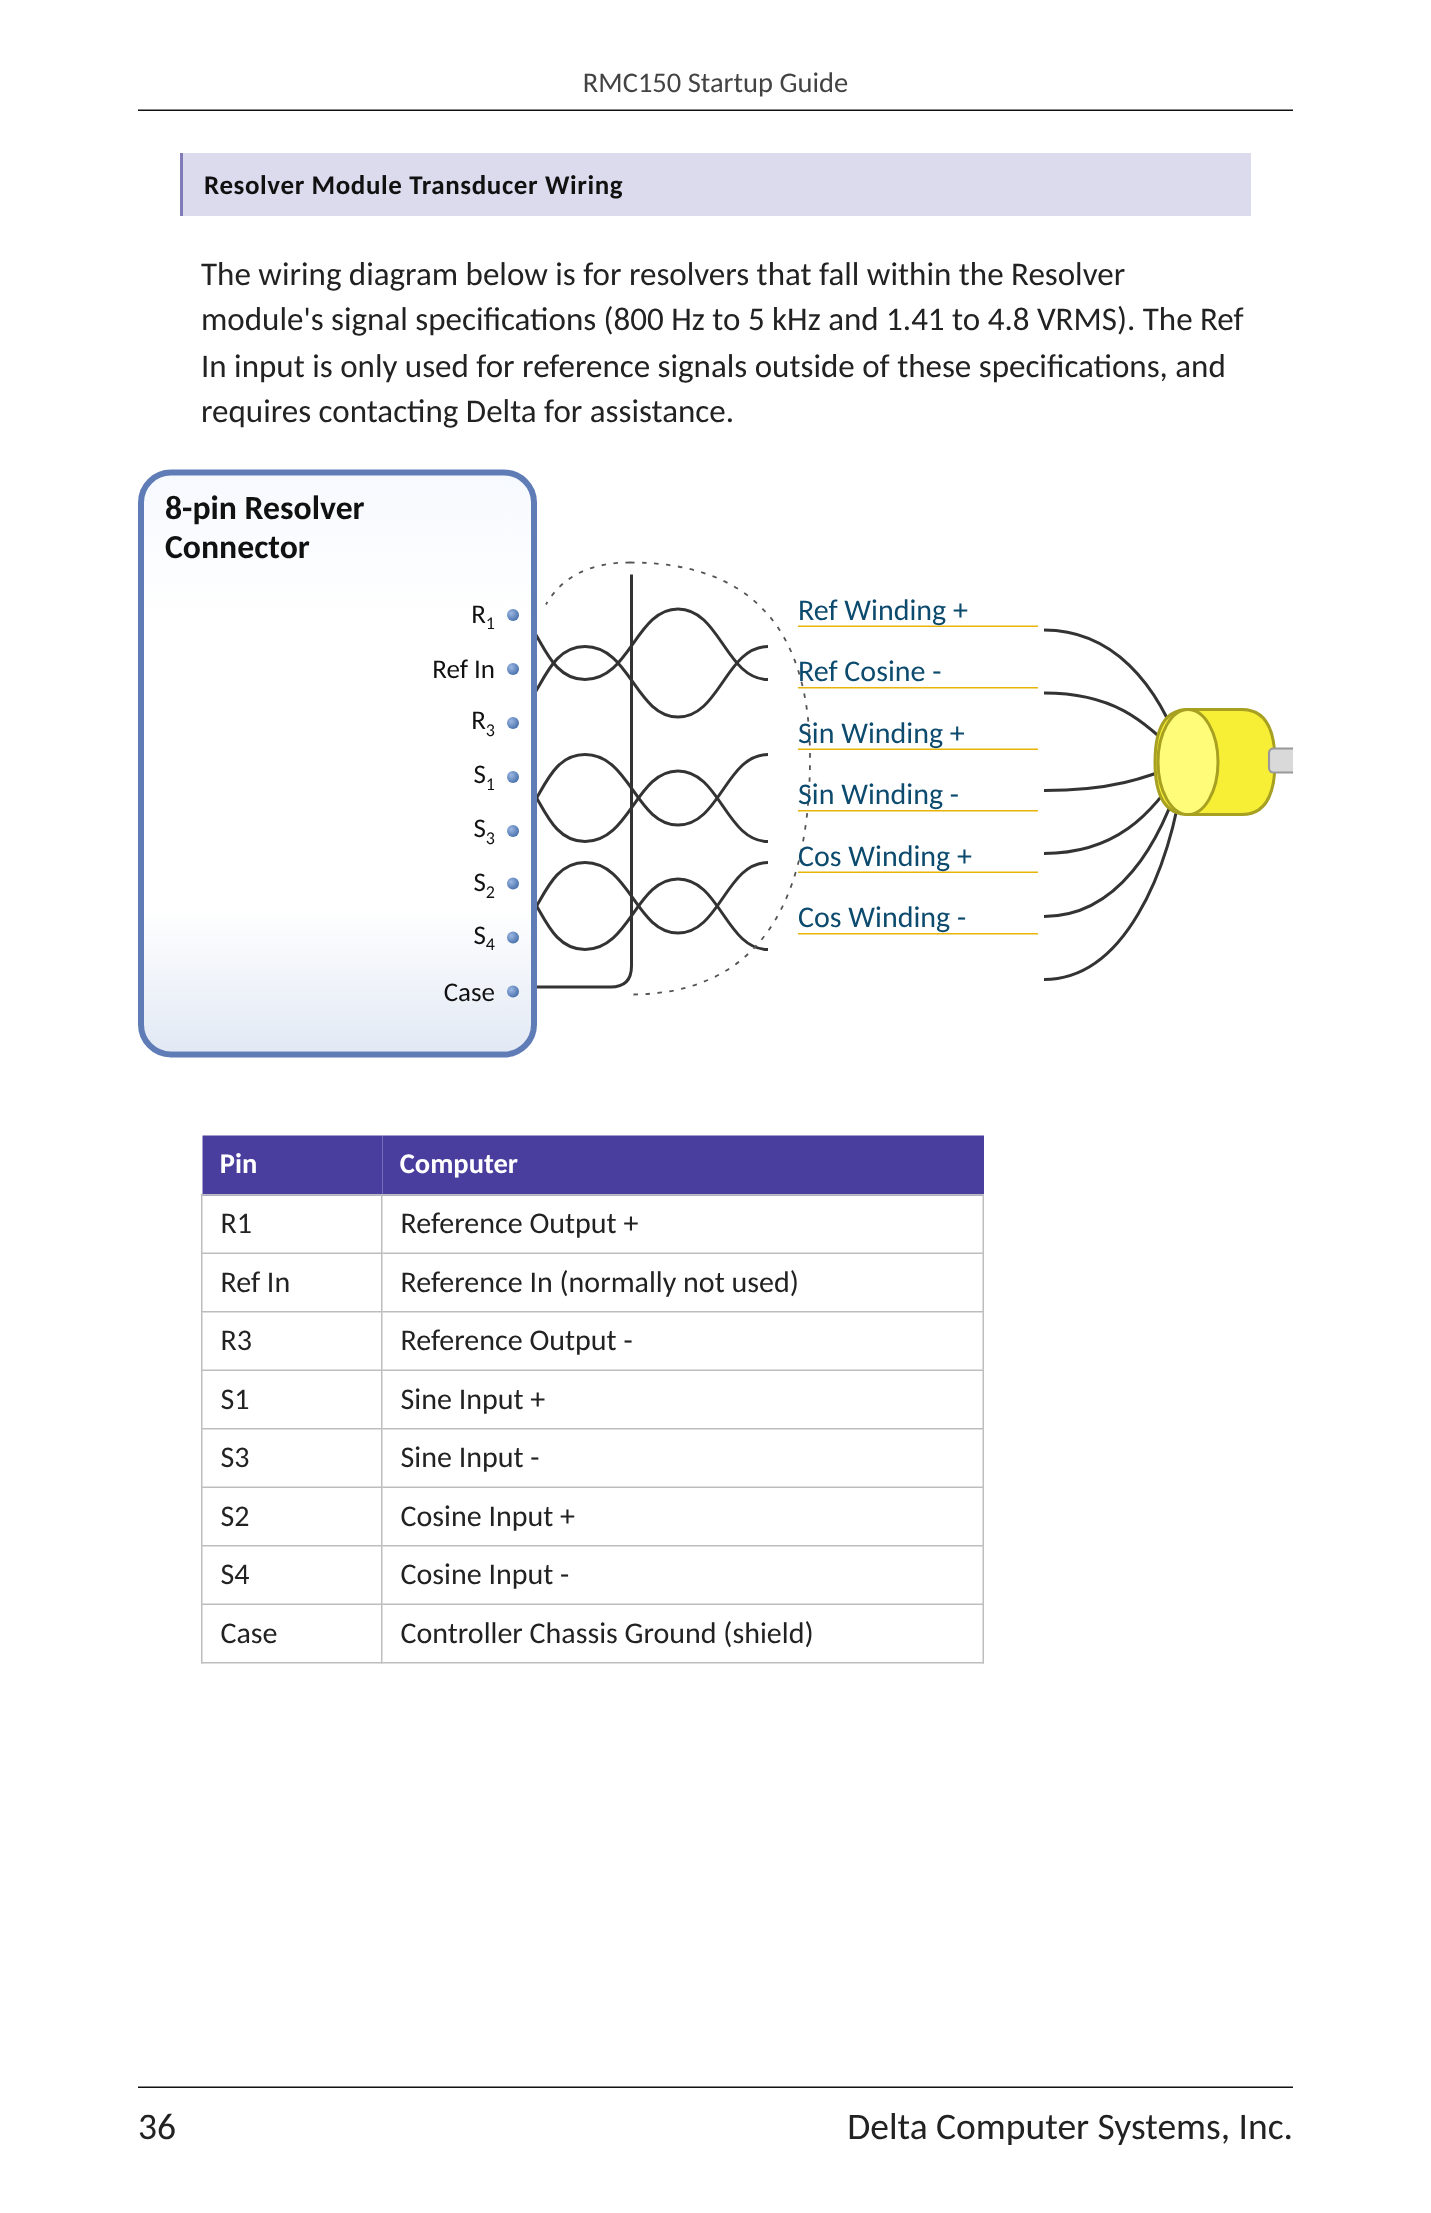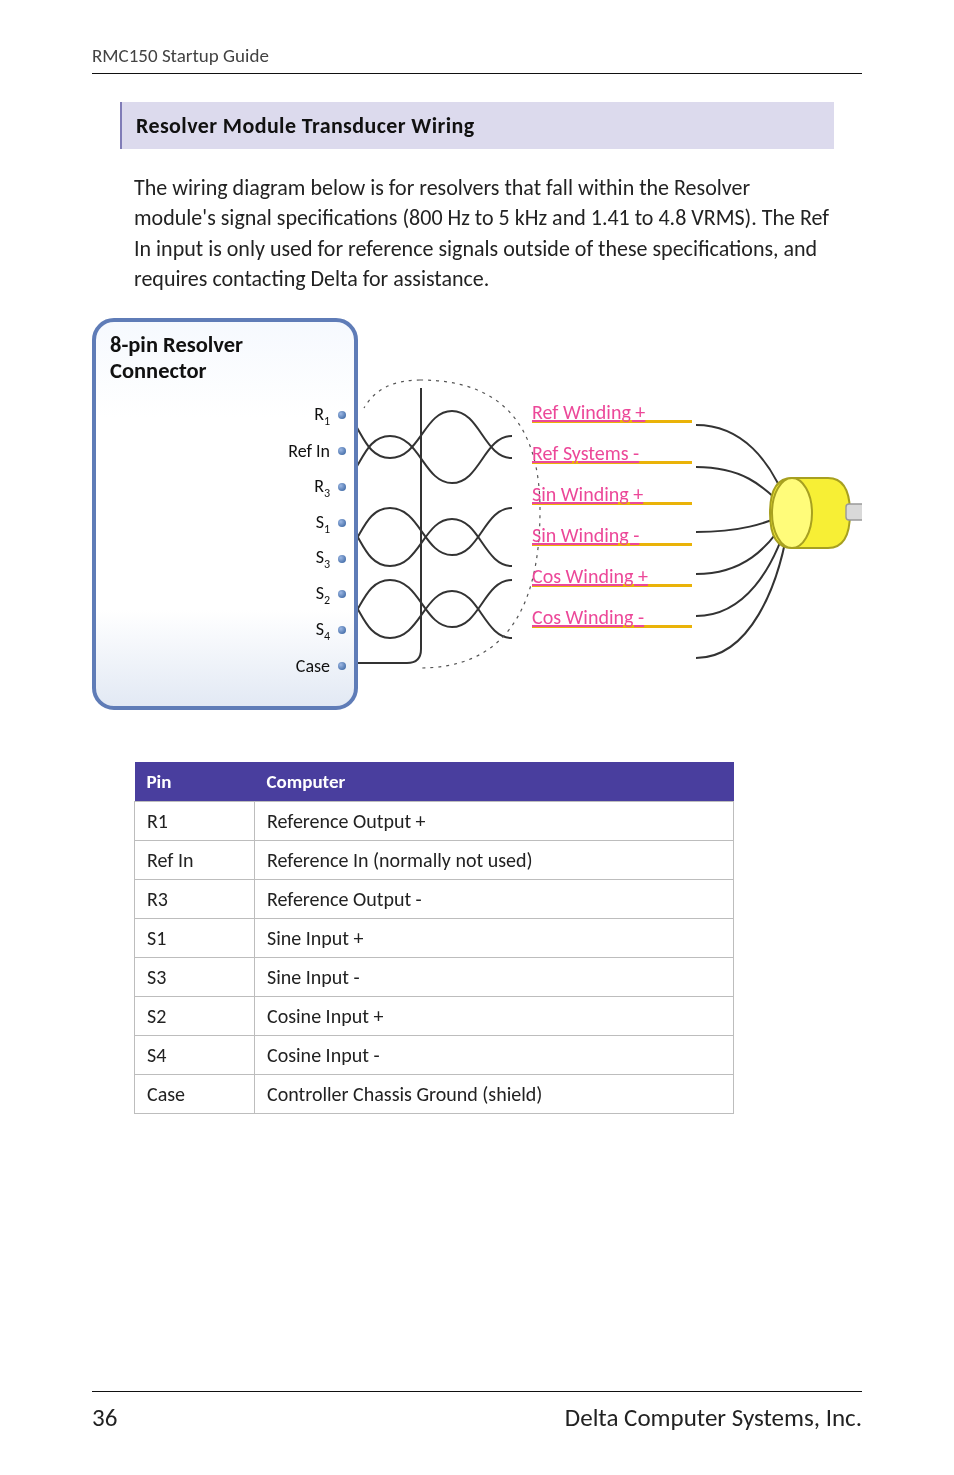--- a/index.html
+++ b/index.html
@@ -7,34 +7,35 @@
   .page {
     width: 954px;
     min-height: 1475px;
     padding: 44px 92px 0 92px;
     position: relative;
   }
   .running-head {
     font-size: 19px;
     color: #434343;
     padding-bottom: 6px;
+    text-align: center;
   }
   .hr {
     height: 1px;
     background: #111;
     margin-bottom: 28px;
   }
   .section-head {
     background: #dcdaed;
     border-left: 2px solid #807cb7;
     padding: 10px 14px;
     margin: 6px 28px 24px 28px;
   }
   .section-head h2 {
-    font-size: 22px;
+    font-size: 18px;
     font-weight: 700;
     color: #111;
     letter-spacing: 0.4px;
     font-family: Calibri, "Segoe UI", Arial, sans-serif;
   }
   .body-text {
     font-size: 22px;
     line-height: 1.38;
     color: #222;
     margin: 0 28px 24px 42px;
@@ -94,43 +95,42 @@
   .wire-labels {
     position: absolute;
     left: 440px;
     top: 83px;
     display: flex;
     flex-direction: column;
     gap: 19px;
   }
   .wire-label {
     font-size: 20px;
-    color: #ec4899;
+    color: #0c4a6e;
     height: 22px;
     line-height: 22px;
-    border-bottom: 3px solid #eab308;
+    border-bottom: 1px solid #eab308;
     padding-bottom: 2px;
     white-space: nowrap;
     width: 160px;
-    text-decoration: underline;
   }
   
   .wire-svg {
     position: absolute;
     left: 0;
     top: 0;
     width: 770px;
     height: 392px;
     pointer-events: none;
   }
   
   table.pinfn {
     margin: 0 28px 0 42px;
     border-collapse: collapse;
-    width: 600px;
+    width: 522px;
     font-size: 20px;
   }
   table.pinfn th {
     background: #493e9e;
     color: #fff;
     font-weight: 700;
     text-align: left;
     padding: 8px 12px;
     font-size: 19px;
   }
@@ -260,21 +260,21 @@
           </div>
           <div class="pin-row">
             <span class="pin-label">Case</span>
             <span class="pin-dot"></span>
           </div>
         </div>
     </div>
 
     <div class="wire-labels" id="wire-labels">
         <div class="wire-label">Ref Winding +</div>
-        <div class="wire-label">Ref Systems -</div>
+        <div class="wire-label">Ref Cosine -</div>
         <div class="wire-label">Sin Winding +</div>
         <div class="wire-label">Sin Winding -</div>
         <div class="wire-label">Cos Winding +</div>
         <div class="wire-label">Cos Winding -</div>
       </div>
 
   </div>
 
   <table class="pinfn">
     <thead>

